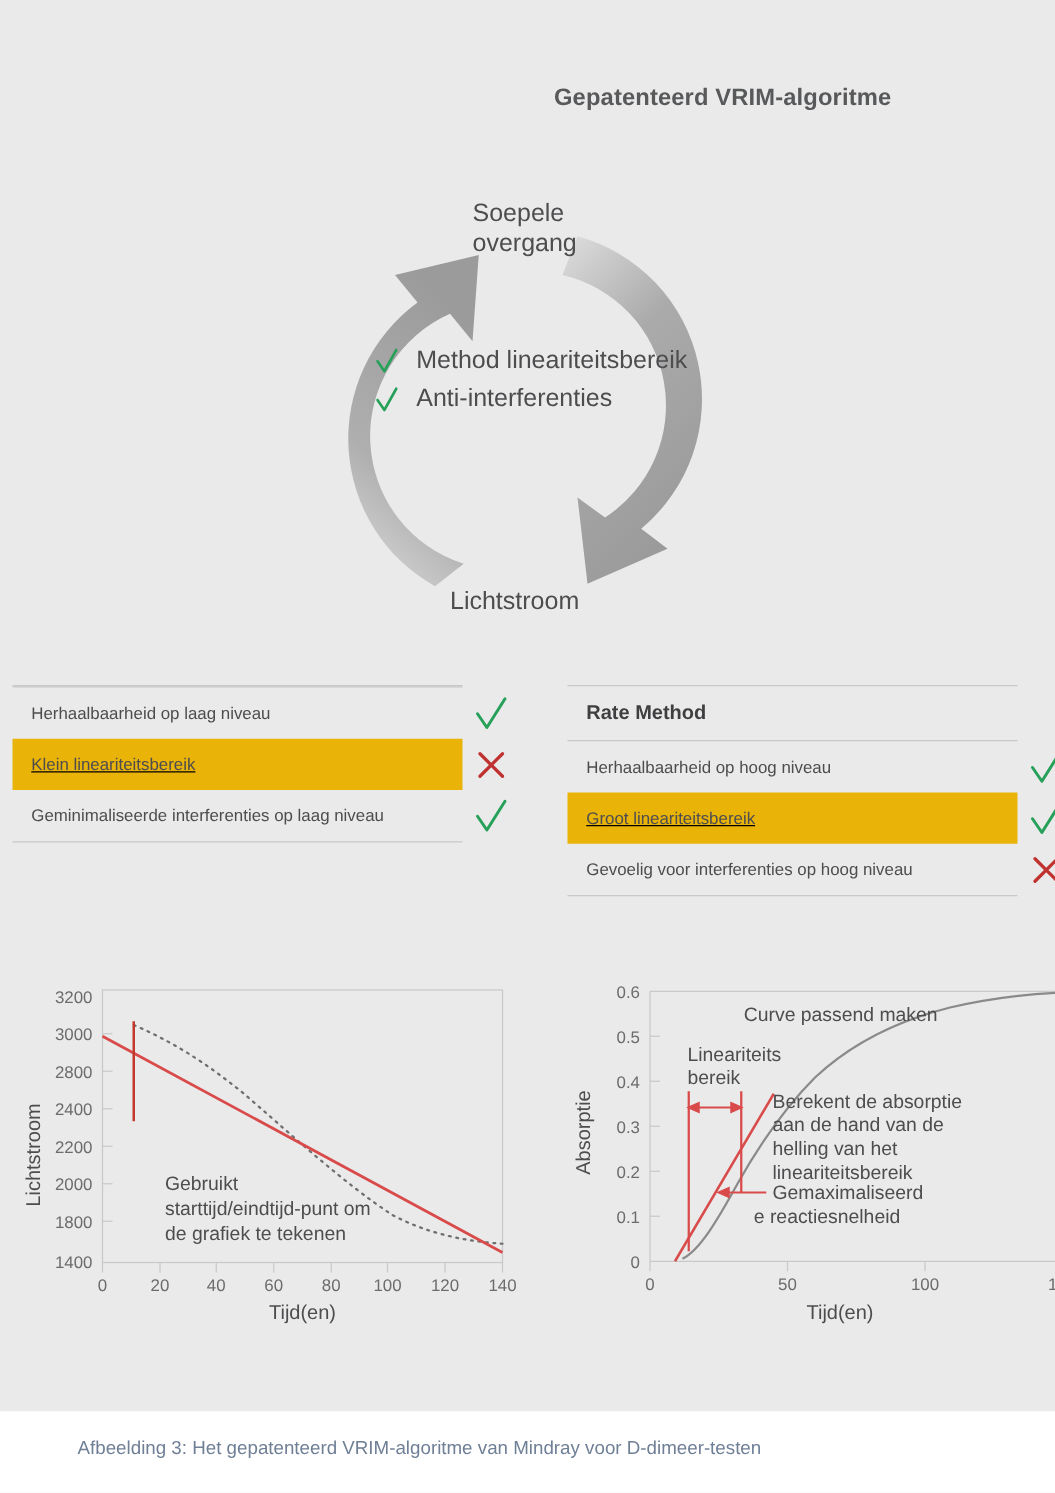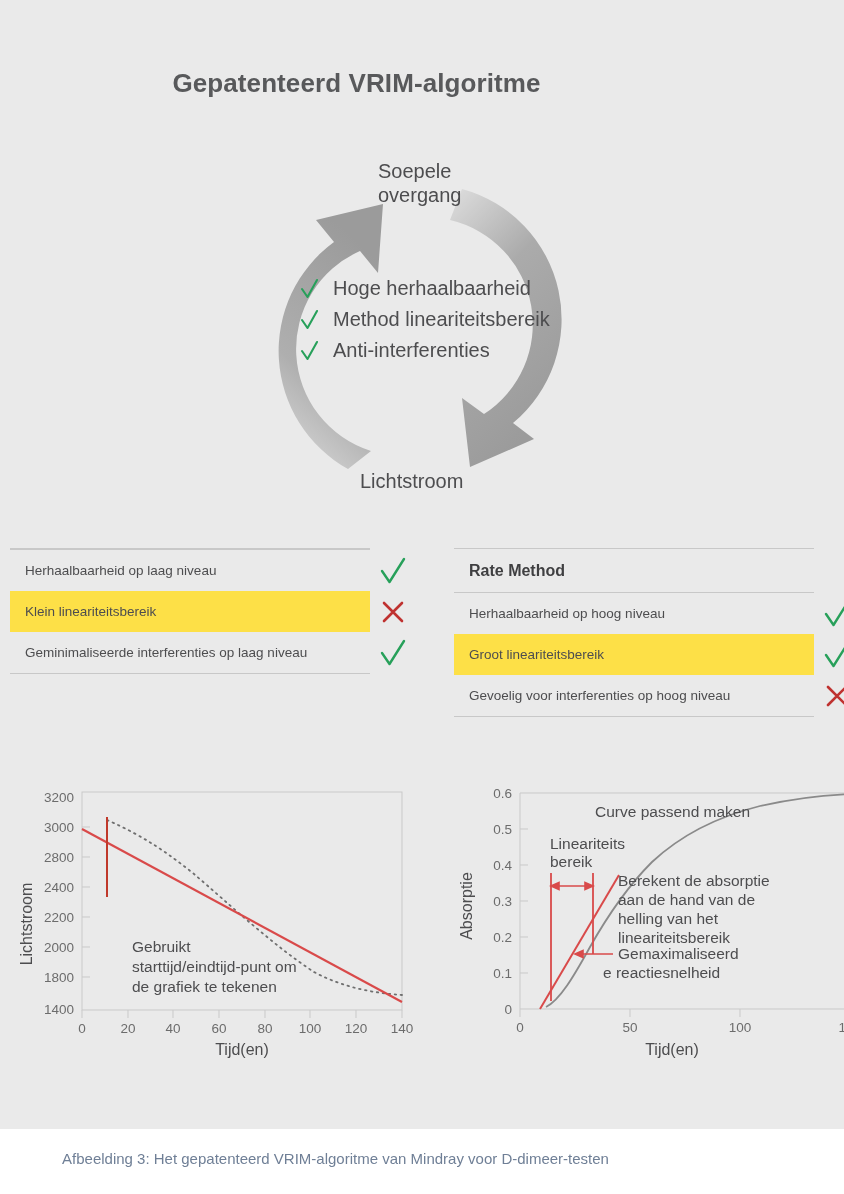--- a/index.html
+++ b/index.html
@@ -29,22 +29,22 @@
     height: 1129px;
     background: #eaeaea;
   }
 
   
   .fig-title {
     position: absolute;
     left: 0;
     top: 68px;
     width: 713px;
-    text-align: center;
-    font-size: 26px;
+    text-align: right;
+    font-size: 19px;
     font-weight: bold;
     color: #58595b;
     letter-spacing: 0.1px;
   }
 
   
   .cycle {
     position: absolute;
     left: 200px;
     top: 142px;
@@ -113,21 +113,21 @@
     padding: 13px 15px 12px 15px;
   }
   .tbl-row {
     position: relative;
     display: flex;
     align-items: center;
     height: 41px;
     padding: 0 15px;
     box-sizing: border-box;
   }
-  .tbl-row.striped { background: #fde047; }
+  .tbl-row.striped { background: #eab308; text-decoration: underline; }
   .tbl-row-label {
     font-size: 13.5px;
     color: #4d4d4f;
     white-space: nowrap;
   }
   .tbl-mark {
     position: absolute;
     left: 368px;
     top: 50%;
     transform: translateY(-50%);
@@ -203,26 +203,20 @@
 
     <div class="cycle-label label-top">Soepele
 overgang</div>
     <div class="cycle-label label-bottom">Lichtstroom</div>
 
     <div class="bullets">
       <div class="bullet">
         <svg class="tick" viewBox="0 0 19 22">
           <path d="M2 11 L7.5 19 L17 2" fill="none" stroke="#27a05a" stroke-width="2.1" stroke-linecap="round" stroke-linejoin="round"></path>
         </svg>
-        <span class="bullet-text">Hoge herhaalbaarheid</span>
-      </div>
-      <div class="bullet">
-        <svg class="tick" viewBox="0 0 19 22">
-          <path d="M2 11 L7.5 19 L17 2" fill="none" stroke="#27a05a" stroke-width="2.1" stroke-linecap="round" stroke-linejoin="round"></path>
-        </svg>
         <span class="bullet-text">Method lineariteitsbereik</span>
       </div>
       <div class="bullet">
         <svg class="tick" viewBox="0 0 19 22">
           <path d="M2 11 L7.5 19 L17 2" fill="none" stroke="#27a05a" stroke-width="2.1" stroke-linecap="round" stroke-linejoin="round"></path>
         </svg>
         <span class="bullet-text">Anti-interferenties</span>
       </div>
     </div>
   </div>

